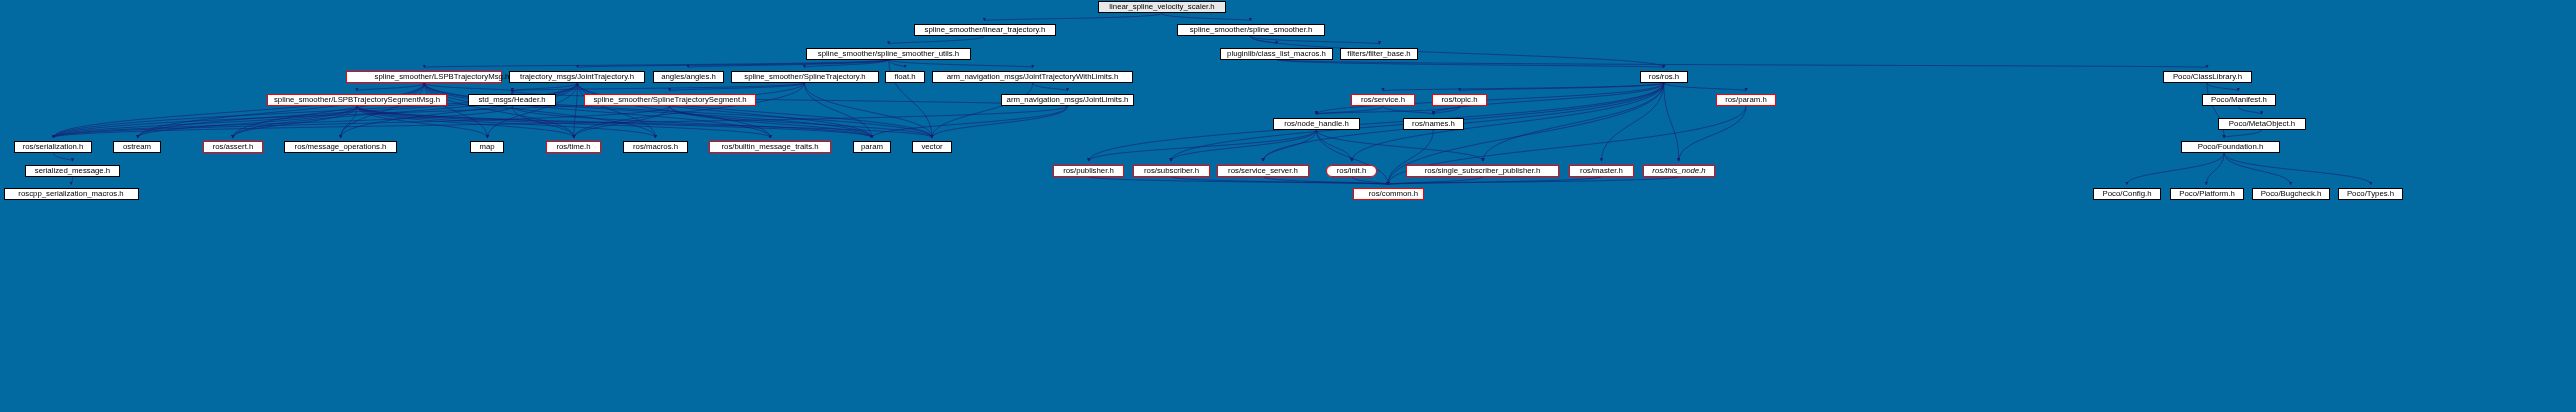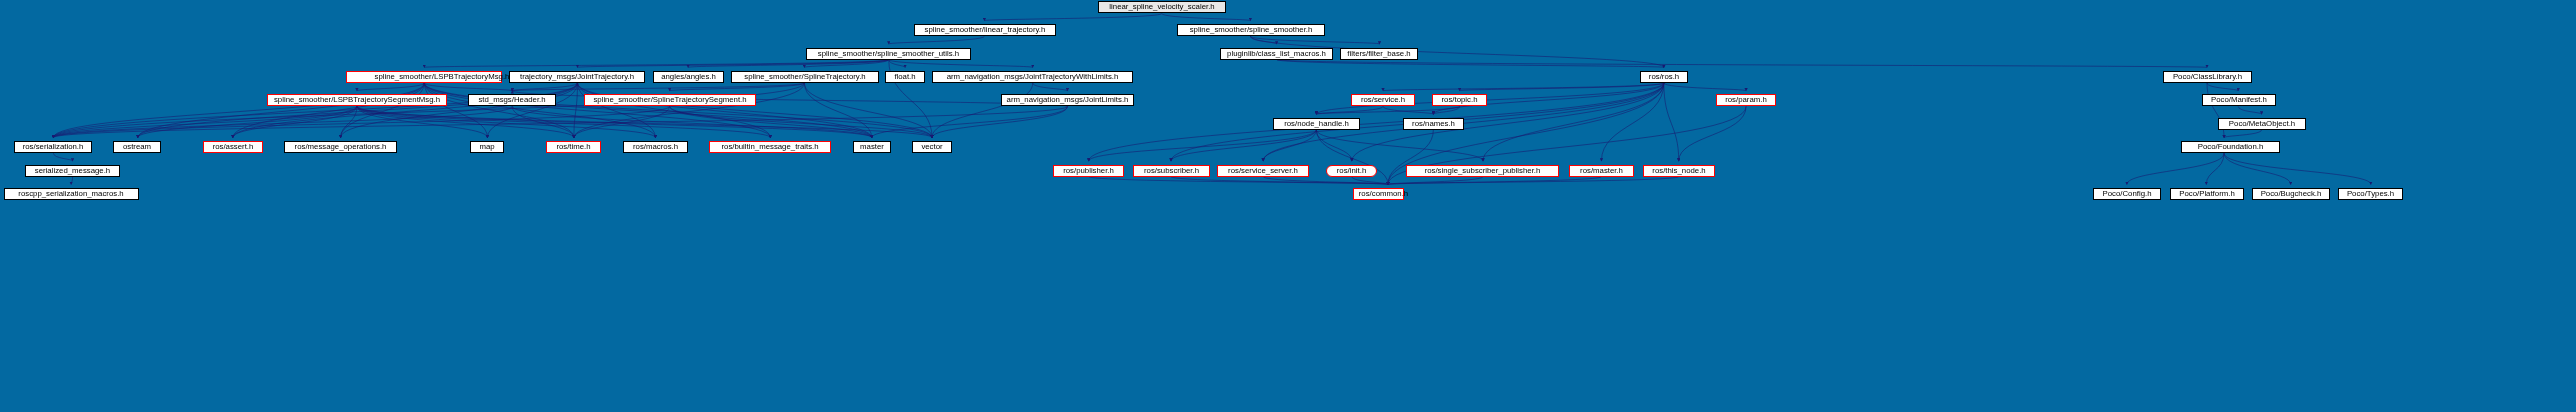--- a/index.html
+++ b/index.html
@@ -262,21 +262,21 @@
     <div class="node red" style="left: 546px; top: 141px; width: 55px;">
       <span>ros/time.h</span>
     </div>
     <div class="node" style="left: 623px; top: 141px; width: 65px;">
       <span>ros/macros.h</span>
     </div>
     <div class="node red" style="left: 709px; top: 141px; width: 122px;">
       <span>ros/builtin_message_traits.h</span>
     </div>
     <div class="node" style="left: 853px; top: 141px; width: 38px;">
-      <span>master</span>
+      <span>param</span>
     </div>
     <div class="node" style="left: 912px; top: 141px; width: 40px;">
       <span>vector</span>
     </div>
     <div class="node" style="left: 2181px; top: 141px; width: 99px;">
       <span>Poco/Foundation.h</span>
     </div>
     <div class="node red" style="left: 1053px; top: 165px; width: 71px;">
       <span>ros/publisher.h</span>
     </div>
@@ -288,27 +288,27 @@
     </div>
     <div class="node red" style="left: 1326px; top: 165px; width: 51px; border-radius: 6px;">
       <span>ros/init.h</span>
     </div>
     <div class="node red" style="left: 1406px; top: 165px; width: 153px;">
       <span>ros/single_subscriber_publisher.h</span>
     </div>
     <div class="node red" style="left: 1569px; top: 165px; width: 65px;">
       <span>ros/master.h</span>
     </div>
-    <div class="node red" style="left: 1643px; top: 165px; width: 72px;">
+    <div class="node red" style="left: 1643px; top: 165px; width: 72px; font-style: italic;">
       <span>ros/this_node.h</span>
     </div>
     <div class="node" style="left: 25px; top: 165px; width: 95px;">
       <span>serialized_message.h</span>
     </div>
-    <div class="node red" style="left: 1353px; top: 188px; width: 51px; padding-left: 12px;">
+    <div class="node red" style="left: 1353px; top: 188px; width: 71px; padding-left: 12px;">
       <span>ros/common.h</span>
     </div>
     <div class="node" style="left: 3.5px; top: 188px; width: 135px;">
       <span>roscpp_serialization_macros.h</span>
     </div>
     <div class="node" style="left: 2093px; top: 188px; width: 68px;">
       <span>Poco/Config.h</span>
     </div>
     <div class="node" style="left: 2170px; top: 188px; width: 74px;">
       <span>Poco/Platform.h</span>

